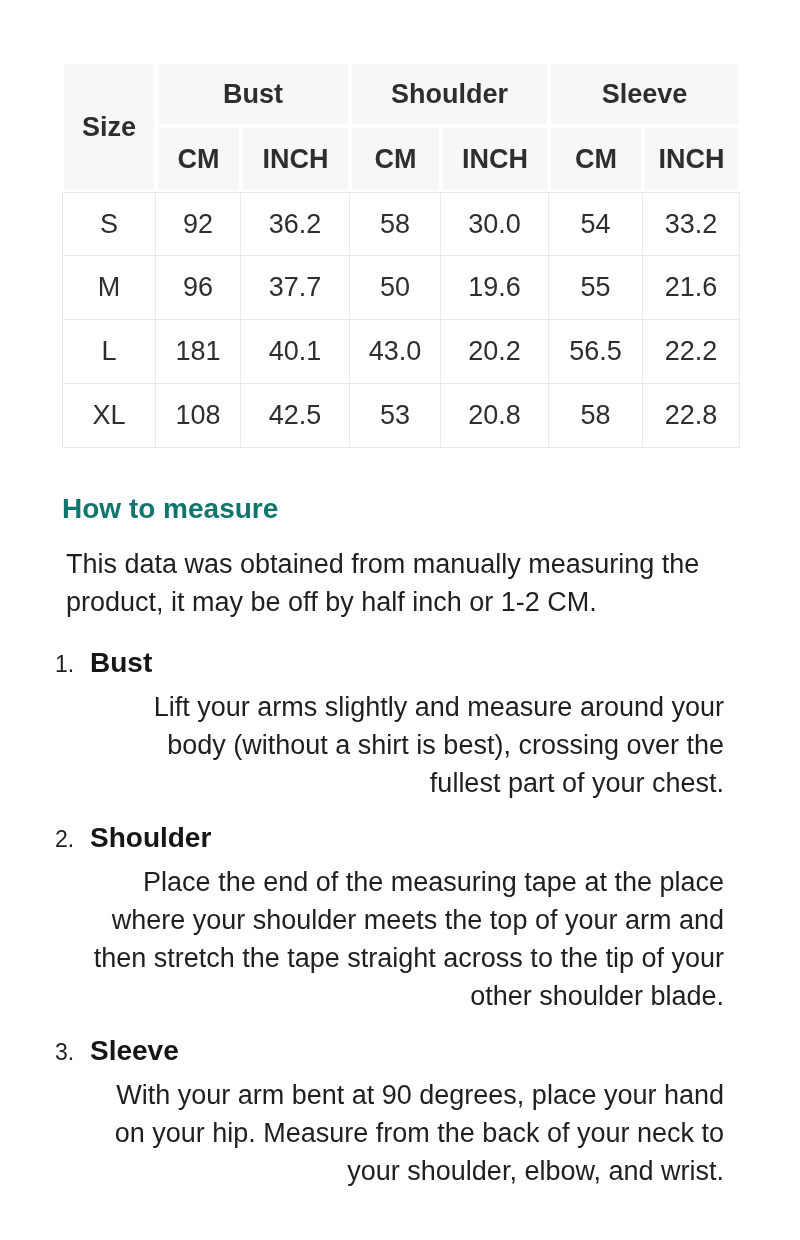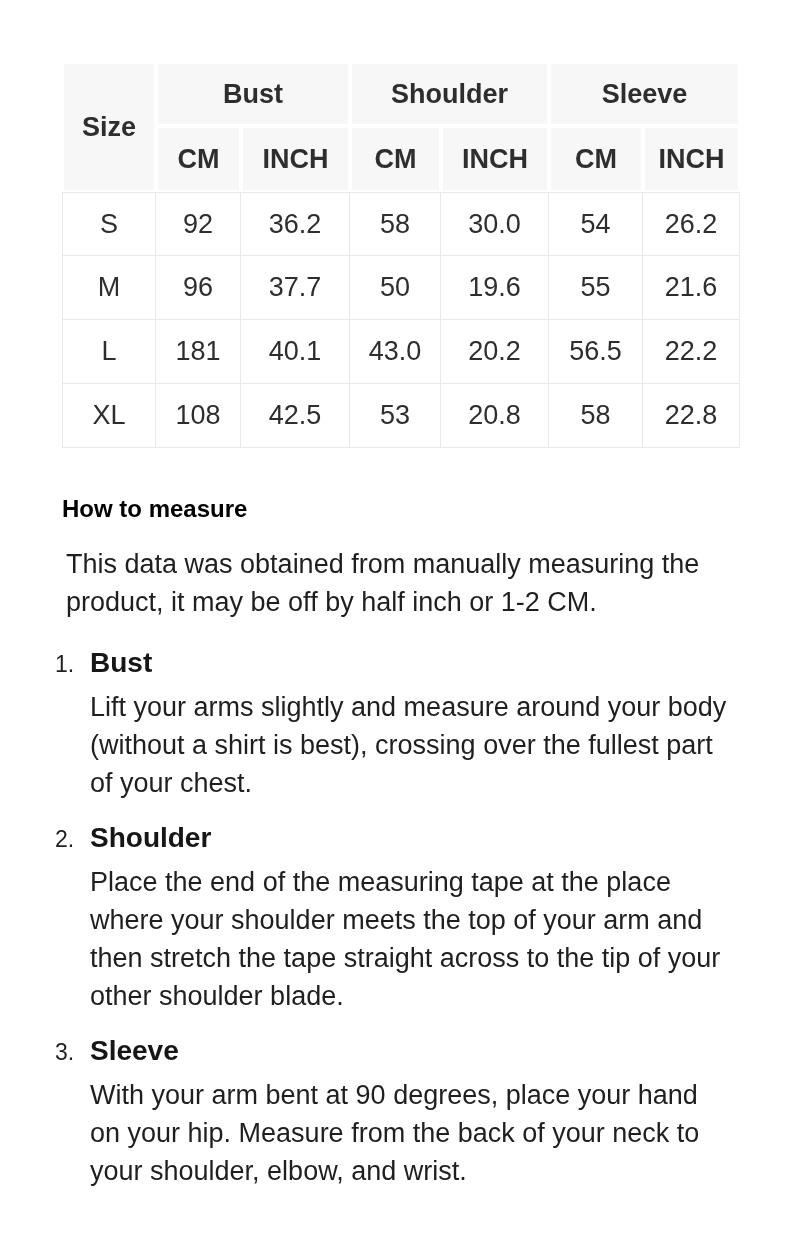--- a/index.html
+++ b/index.html
@@ -41,24 +41,24 @@
     text-align: center;
     vertical-align: middle;
     padding: 0;
     background: #ffffff;
   }
   table.size-chart td:first-child { border-left: 1px solid #e9e9e9; }
   table.size-chart tbody tr:first-child td { border-top: 1px solid #e9e9e9; }
 
   
   h2.section-title {
-    font-size: 24px;
+    font-size: 28px;
     line-height: 41px;
     font-weight: bold;
-    color: #000000;
+    color: #0f766e;
     margin: 40px 0 16px 0;
   }
   p.intro {
     font-size: 27px;
     line-height: 38px;
     margin: 4px;
     width: 678px;
     color: #1f1f1f;
   }
   .steps { margin: 26px 0 0 -7px; }
@@ -69,24 +69,25 @@
     width: 35px;
     font-size: 23px;
     color: #1f1f1f;
   }
   .step-term {
     font-size: 28px;
     font-weight: bold;
     color: #161616;
   }
   .step-desc {
-    margin: 9px 8px 0 35px;
+    margin: 9px 16px 0 35px;
     font-size: 27px;
     line-height: 38px;
     color: #1f1f1f;
+    text-align: right;
   }
 </style>
 </head>
 <body>
 
 <div class="page">
 
   <table class="size-chart">
     <colgroup>
       <col style="width:94px">
@@ -114,21 +115,21 @@
       </tr>
     </thead>
     <tbody>
       <tr>
         <td>S</td>
         <td>92</td>
         <td>36.2</td>
         <td>58</td>
         <td>30.0</td>
         <td>54</td>
-        <td>26.2</td>
+        <td>33.2</td>
       </tr>
       <tr>
         <td>M</td>
         <td>96</td>
         <td>37.7</td>
         <td>50</td>
         <td>19.6</td>
         <td>55</td>
         <td>21.6</td>
       </tr>

